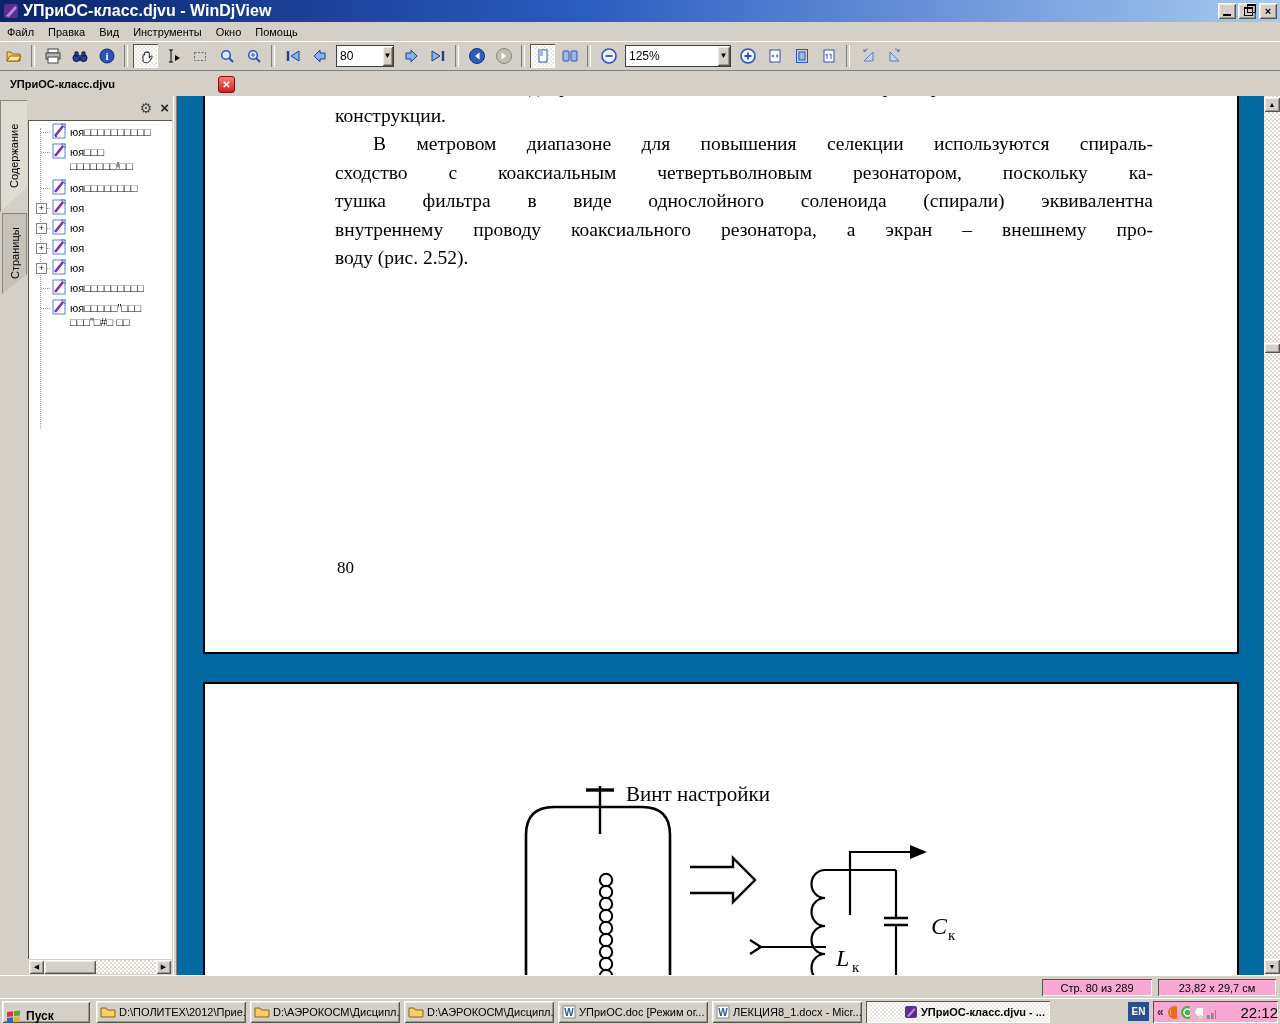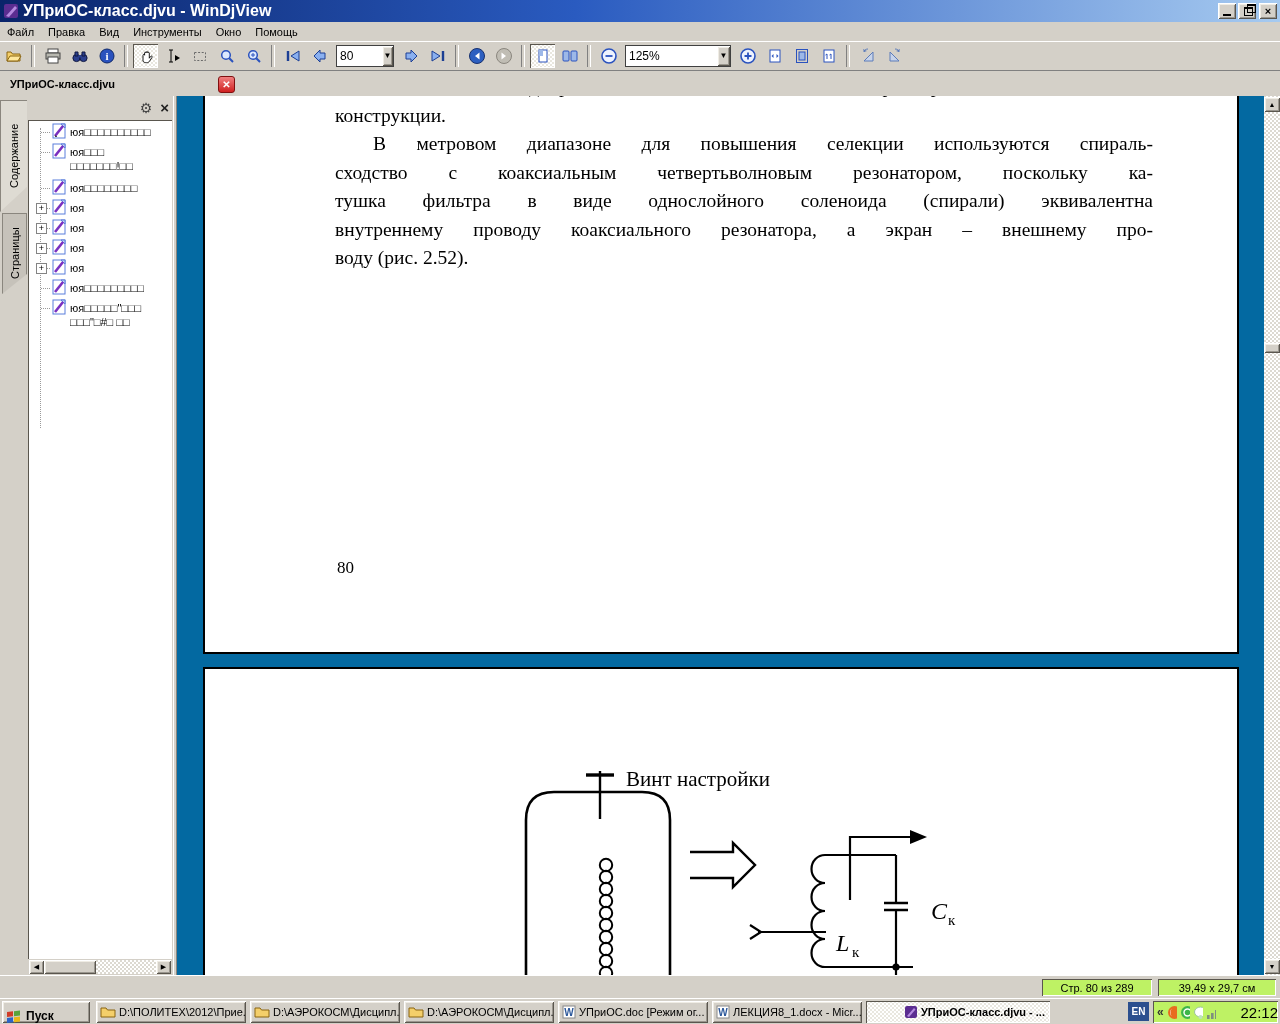--- a/index.html
+++ b/index.html
@@ -1,21 +1,21 @@
 <!DOCTYPE html>
 <html><head>
 <meta charset="utf-8">
 <style>
   html,body{margin:0;padding:0;}
   body{width:1280px;height:1024px;position:relative;overflow:hidden;
        font-family:"Liberation Sans",sans-serif;background:#d4d0c8;-webkit-font-smoothing:none;}
   .abs{position:absolute;}
   
   .raised{background:#d4d0c8;box-shadow:inset 1px 1px 0 #ffffff, inset -1px -1px 0 #5a564e, inset 2px 2px 0 #efece4, inset -2px -2px 0 #9a968e;}
-  .sunken{background:#bef264;box-shadow:inset 1px 1px 0 #5a564e, inset -1px -1px 0 #ffffff;}
+  .sunken{background:#f9a8d4;box-shadow:inset 1px 1px 0 #5a564e, inset -1px -1px 0 #ffffff;}
   .field{background:#fff;border:1px solid #404040;box-shadow:inset 1px 1px 0 #808080;}
   .checker{background-color:#dcd9d1;background-image:
       linear-gradient(45deg,#ffffff 25%,transparent 25%,transparent 75%,#ffffff 75%),
       linear-gradient(45deg,#ffffff 25%,transparent 25%,transparent 75%,#ffffff 75%);
       background-size:4px 4px;background-position:0 0,2px 2px;}
   
   .titlebar{left:0;top:0;width:1280px;height:22px;background:linear-gradient(90deg,#0a246a,#2a5bc0 45%,#a6caf0);display:flex;align-items:center;color:#fff;}
   .title-text{font-size:16px;font-weight:bold;margin-left:4px;}
   .capbtn{width:18px;height:16px;margin-left:2px;display:flex;align-items:center;justify-content:center;color:#000;font-size:11px;font-weight:bold;}
   .caps{position:absolute;right:3px;top:3px;display:flex;}
@@ -55,21 +55,21 @@
   .plus{position:absolute;left:8px;top:5px;width:9px;height:9px;border:1px solid #848484;background:#fff;font-size:9px;line-height:8px;text-align:center;color:#000;}
   .ticon{flex:0 0 auto;margin-top:1px;margin-right:3px;}
   .hscroll{position:absolute;left:2px;right:2px;bottom:1px;height:14px;display:flex;}
   .sbtn{width:15px;height:14px;display:flex;align-items:center;justify-content:center;font-size:7px;color:#000;}
   .hthumb{width:52px;height:14px;}
   .htrack{flex:1;}
   .splitter{left:173px;top:0;width:4px;height:879px;background:#d4d0c8;box-shadow:inset 1px 0 0 #fff,inset -1px 0 0 #8a867e;}
   .docarea{left:177px;top:0;width:1087px;height:879px;background:#0369a1;overflow:hidden;}
   .page{position:absolute;left:26px;width:1032px;background:#fff;border:2px solid #000;}
   .page1{top:-7px;height:563px;border-top:none;overflow:hidden;}
-  .page2{top:571px;height:312px;border-bottom:none;overflow:hidden;}
+  .page2{top:586px;height:312px;border-bottom:none;overflow:hidden;}
   .textblock{position:absolute;left:130px;top:-16px;width:818px;font-family:"Liberation Serif",serif;font-size:19.5px;line-height:28.5px;color:#000;}
   .dline{text-align:justify;text-align-last:justify;white-space:normal;}
   .dline.endp{text-align-last:left;}
   .dline.ind{padding-left:38px;}
   .pgnum{position:absolute;left:132px;top:469px;font-family:"Liberation Serif",serif;font-size:17px;}
   .vscroll{left:1264px;top:0;width:16px;height:879px;}
   .vbtn{position:absolute;left:0;width:16px;height:15px;display:flex;align-items:center;justify-content:center;font-size:7px;}
   .vthumb{position:absolute;left:0;top:247px;width:16px;height:10px;}
   
   .statusbar{left:0;top:975px;width:1280px;height:23px;background:#d4d0c8;border-top:1px solid #fff;font-size:11px;}
@@ -462,21 +462,21 @@
 
   <div class="abs vscroll checker">
     <span class="vbtn raised" style="top:1px">▲</span>
     <span class="vthumb raised"></span>
     <span class="vbtn raised" style="top:863px">▼</span>
   </div>
 </div>
 
 <div class="abs statusbar">
   <span class="statpanel sunken" style="right:128px;width:110px;">Стр. 80 из 289</span>
-  <span class="statpanel sunken" style="right:4px;width:118px;">39,49 x 29,7 см</span>
+  <span class="statpanel sunken" style="right:4px;width:118px;">23,82 x 29,7 см</span>
 </div>
 
 <div class="abs taskbar">
   <span class="startbtn raised">
     <svg width="16" height="14" style="margin-left:4px">
         <g transform="skewY(-6)">
           <rect x="1" y="3" width="6" height="5" fill="#d03c28"></rect>
           <rect x="8" y="3" width="6" height="5" fill="#58a43c"></rect>
           <rect x="1" y="9" width="6" height="5" fill="#2c64c8"></rect>
           <rect x="8" y="9" width="6" height="5" fill="#e8b818"></rect>

